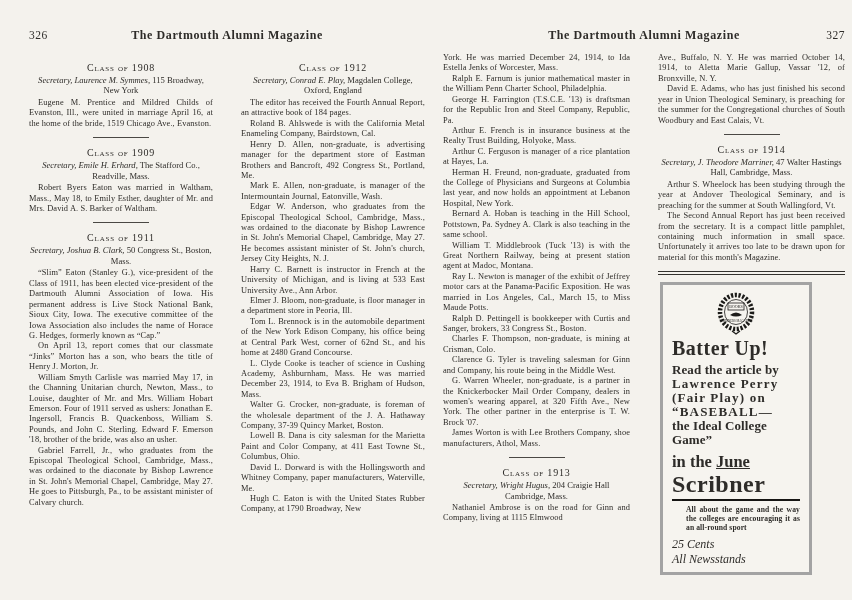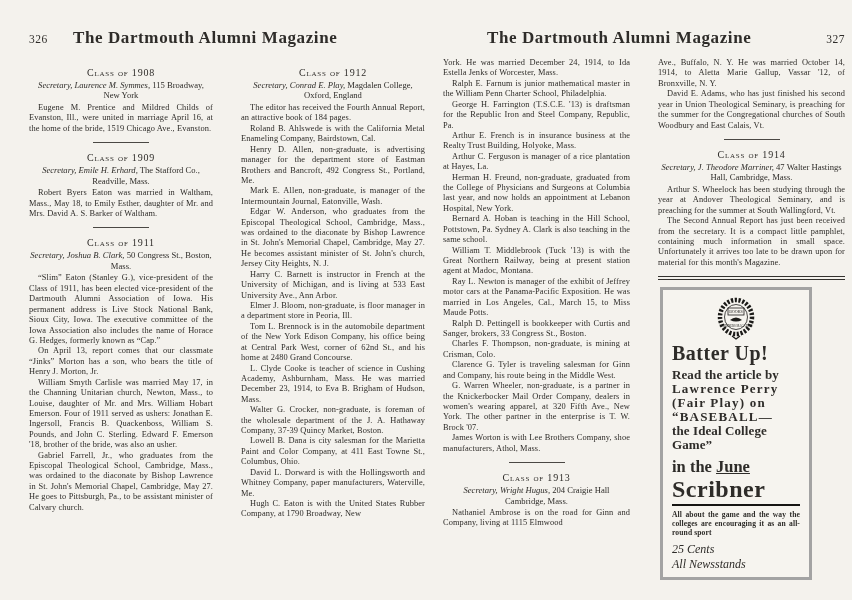--- a/index.html
+++ b/index.html
@@ -9,21 +9,21 @@
     font-family:"Liberation Serif", serif;
     -webkit-font-smoothing:antialiased;
   }
   .page{position:absolute;top:0;height:600px;}
   .page-left{left:29px;width:396px;}
   .page-right{left:443px;width:402px;}
 
   .page-header{display:flex;align-items:baseline;margin-top:28px;margin-bottom:10px;}
   .page-no{width:44px;font-size:11.5px;letter-spacing:.5px;}
   .page-right .page-no{text-align:right;}
-  .page-title{flex:1;text-align:left;font-weight:bold;font-size:17px;letter-spacing:.6px;}
+  .page-title{flex:1;text-align:center;font-weight:bold;font-size:12px;letter-spacing:.6px;}
   .hdr-spacer{width:44px;}
 
   .cols{display:flex;gap:28px;}
   .col{width:192px;}
 
   .section-heading{
     margin:9px 0 2px 0;text-align:center;font-weight:normal;
     font-size:10px;font-variant:small-caps;letter-spacing:.8px;
   }
   .secretary{
@@ -50,21 +50,21 @@
   .ad-logo{display:block;margin:0 auto 2px auto;}
   .ad-headline{font-size:20px;font-weight:bold;letter-spacing:.5px;margin:2px 0 3px 0;}
   .ad-line{font-size:13px;font-weight:bold;line-height:1.08;letter-spacing:.1px;}
   .ad-line.spaced{letter-spacing:1.2px;}
   .ad-inthe{font-size:16.5px;font-weight:bold;margin-top:5px;}
   .ad-inthe .june{text-decoration:underline;}
   .ad-scribner{
     font-size:24px;font-weight:bold;letter-spacing:.5px;line-height:1;
     border-bottom:2px solid #161513;padding-bottom:3px;margin-bottom:5px;
   }
-  .ad-tagline{font-size:7.6px;font-weight:bold;line-height:1.18;text-align:justify;letter-spacing:.1px;}
+  .ad-tagline{font-size:7.6px;font-weight:bold;line-height:1.18;text-align:justify;letter-spacing:.1px;margin-left:14px;}
   .ad-footer{display:flex;justify-content:space-between;margin-top:4px;font-size:12px;font-style:italic;flex-direction:column;}
 </style>
 </head>
 <body>
 
 <div>
 
   <section class="page page-left">
     <header class="page-header">
       <span class="page-no">326</span>

